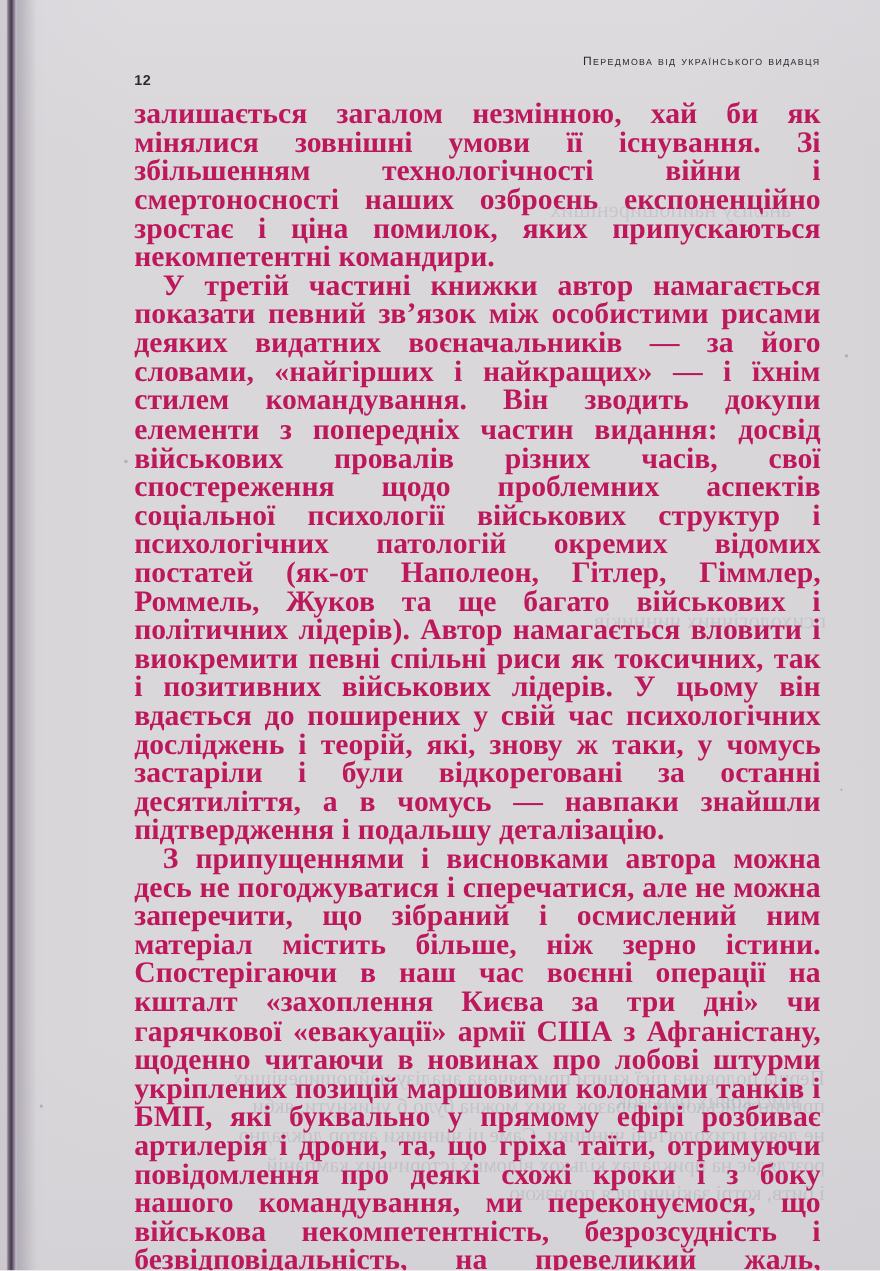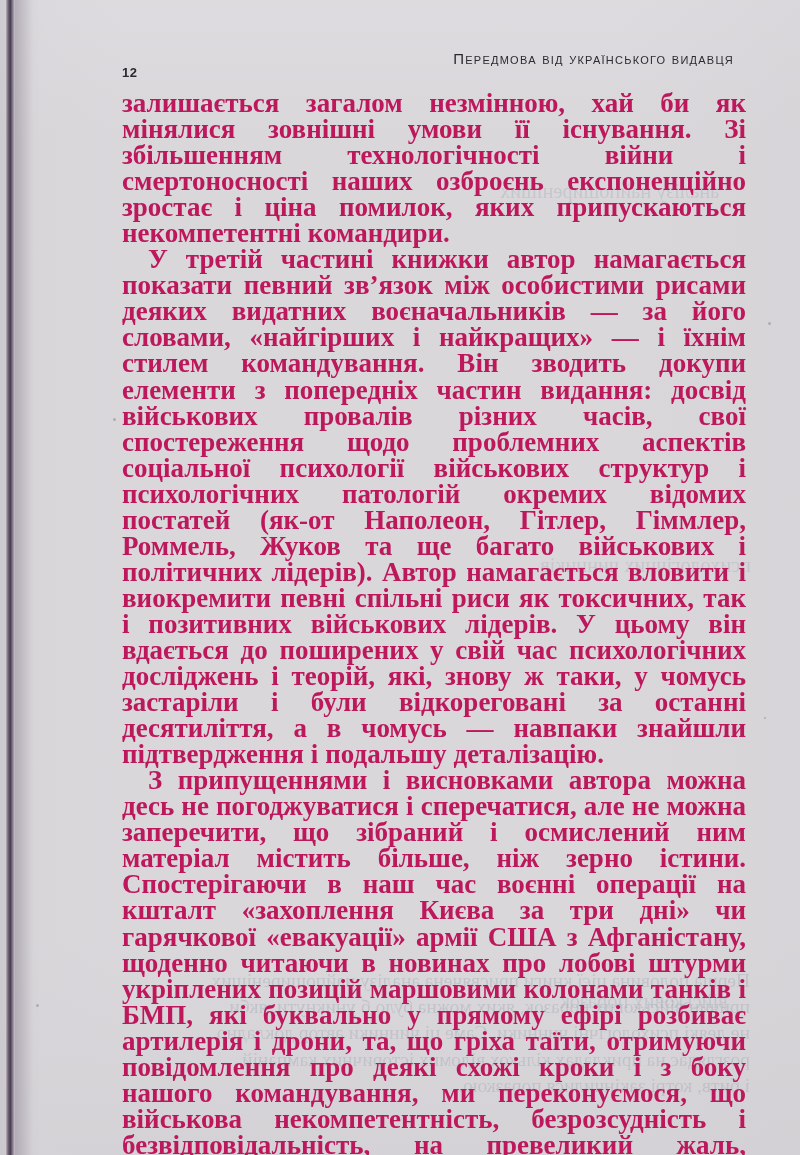--- a/index.html
+++ b/index.html
@@ -70,24 +70,24 @@
     left: 0;
     top: 15px;
     font-family: "Liberation Sans", "DejaVu Sans", sans-serif;
     font-size: 13px;
     font-weight: 700;
     letter-spacing: 0.6px;
     color: #2a2a30;
   }
   #head-title {
     position: absolute;
-    right: 12px;
+    right: 0;
     top: 0;
     font-family: "Liberation Sans", "DejaVu Sans", sans-serif;
-    font-size: 15px;
+    font-size: 11px;
     font-weight: 500;
     letter-spacing: 1.25px;
     color: #2a2a31;
     white-space: nowrap;
     font-variant: small-caps;
     text-transform: none;
   }
 
   
   #text-column {

